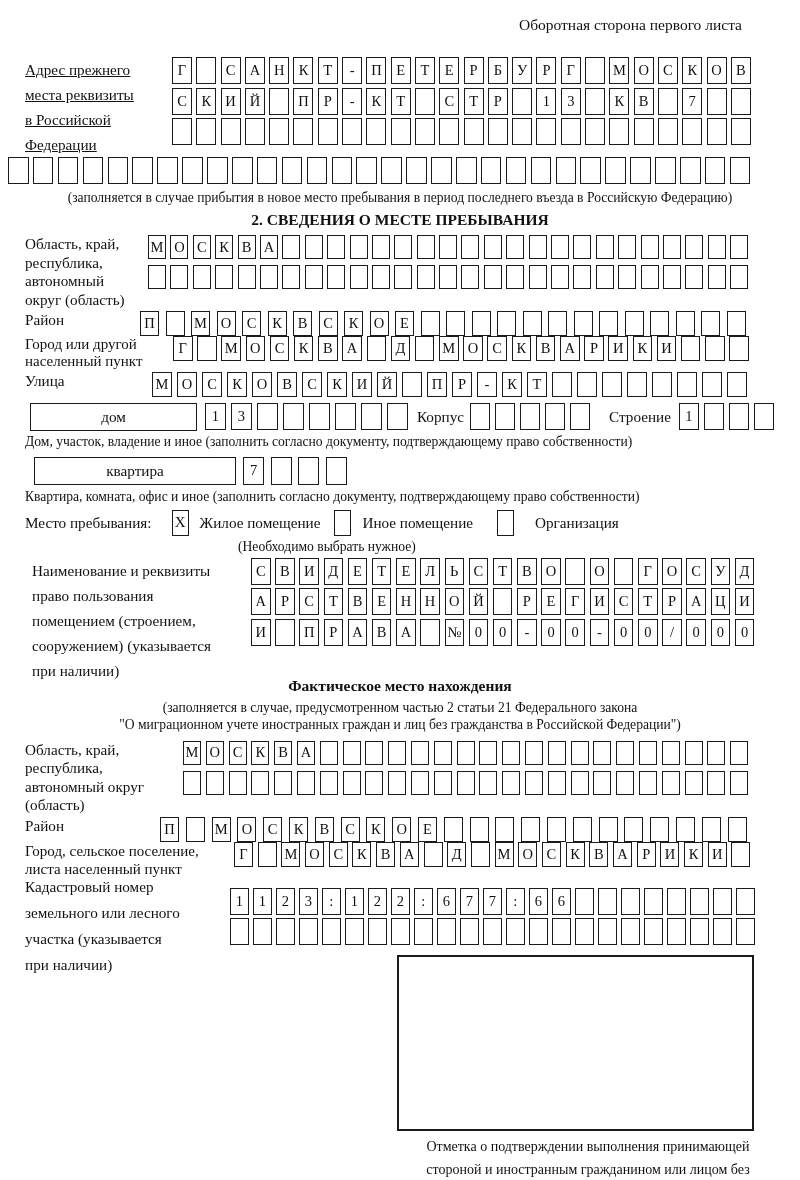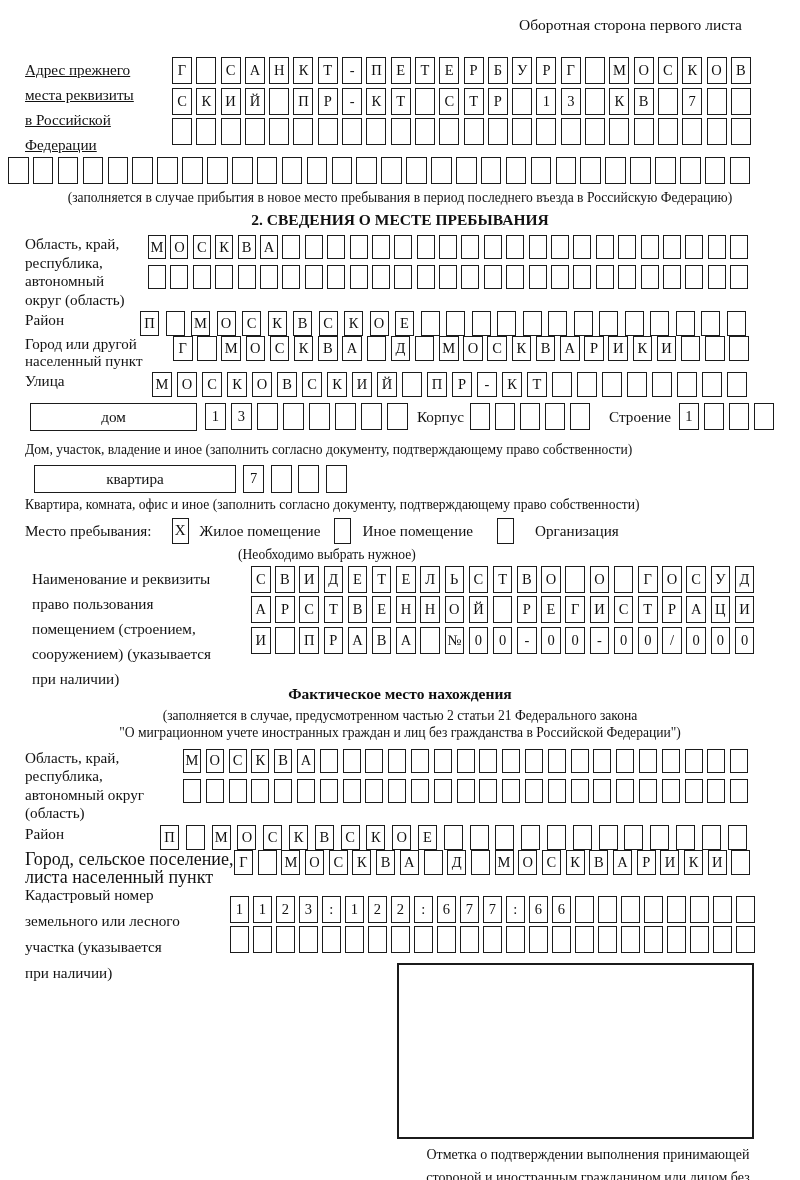--- a/index.html
+++ b/index.html
@@ -56,42 +56,42 @@
   .lbl-city2{ width:173px; padding-left:25px; line-height:16.5px; font-size:15px; }
   .row-street{ margin-top:2.5px; }
   .lbl-street{ width:152px; padding-left:25px; }
   .row-house{ margin-top:6px; margin-left:30px; display:flex; align-items:center; }
   .widebox{ box-sizing:border-box; border:1.8px solid #1b1b1b; height:28px;
             display:flex; align-items:center; justify-content:center; font-size:15.2px; }
   .house-box{ width:167px; margin-right:8px; }
   .inl-lbl{ font-size:15.2px; white-space:nowrap; }
   .lbl-korpus{ margin:0 6px 0 4px; }
   .lbl-stroen{ margin:0 8px 0 14px; }
-  .note-ind{ padding-left:25px; margin-top:11px; }
+  .note-ind{ padding-left:25px; margin-top:3px; }
   .row-apt{ margin-top:7px; margin-left:34px; display:flex; align-items:center; }
   .apt-box{ width:202px; margin-right:7px; }
   .note-apt{ margin-top:4px; }
   .row-stay{ margin-top:5px; margin-left:25px; display:flex; align-items:center; font-size:15.2px; }
   .cbox{ box-sizing:border-box; width:17px; height:26px; border:1.7px solid #1b1b1b;
          display:flex; align-items:center; justify-content:center; font-size:15px; }
   .cb1{ margin-left:20px; } .ol1{ margin-left:11px; }
   .cb2{ margin-left:14px; } .ol2{ margin-left:11px; }
   .cb3{ margin-left:24px; } .ol3{ margin-left:21px; }
   .note-need{ margin-left:238px; margin-top:3px; }
   .grid-doc{ margin-top:3px; }
   .lbl-doc{ width:251px; padding-left:32px; line-height:25px; height:92px; overflow:visible; }
   .stack-doc .boxes{ margin-bottom:3.5px; }
 
   .t-fact{ margin-top:27px; }
   .note-fact{ margin-top:4px; line-height:17.5px; }
   .grid-oblf{ margin-top:7px; }
   .lbl-oblf{ width:183px; padding-left:25px; line-height:18.5px; }
   .row-raionf{ margin-top:2px; }
   .lbl-raionf{ width:160px; padding-left:25px; }
-  .lbl-cityf{ width:234px; padding-left:25px; line-height:18px; font-size:18px; }
+  .lbl-cityf{ width:234px; padding-left:25px; line-height:18px; font-size:15px; }
   .grid-kad{ margin-top:10px; }
   .lbl-kad{ width:230px; padding-left:25px; line-height:26px; margin-top:-14px; height:70px; overflow:visible; }
   .stack-kad .boxes{ margin-bottom:3.5px; }
 
   .stamp{ box-sizing:border-box; margin:6px 0 0 397px; width:357px; height:176px; border:2px solid #1b1b1b; }
   .stamp-cap{ margin:4px 0 0 378px; width:420px; text-align:center; font-size:14px; line-height:23px; }
 </style>
 </head>
 <body>
 

